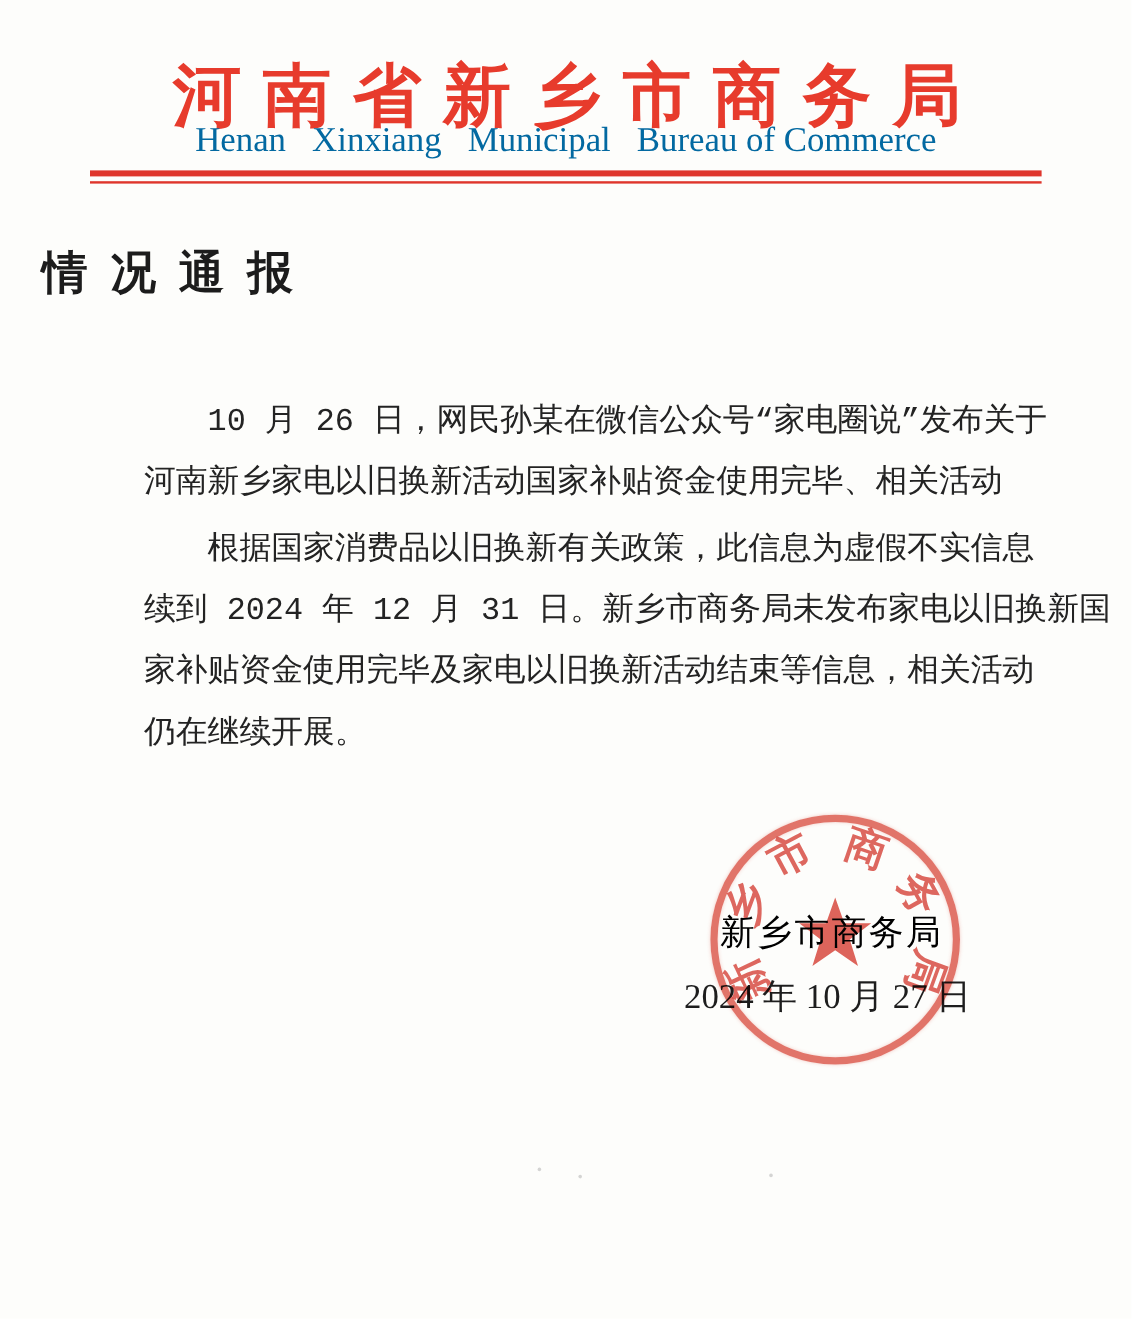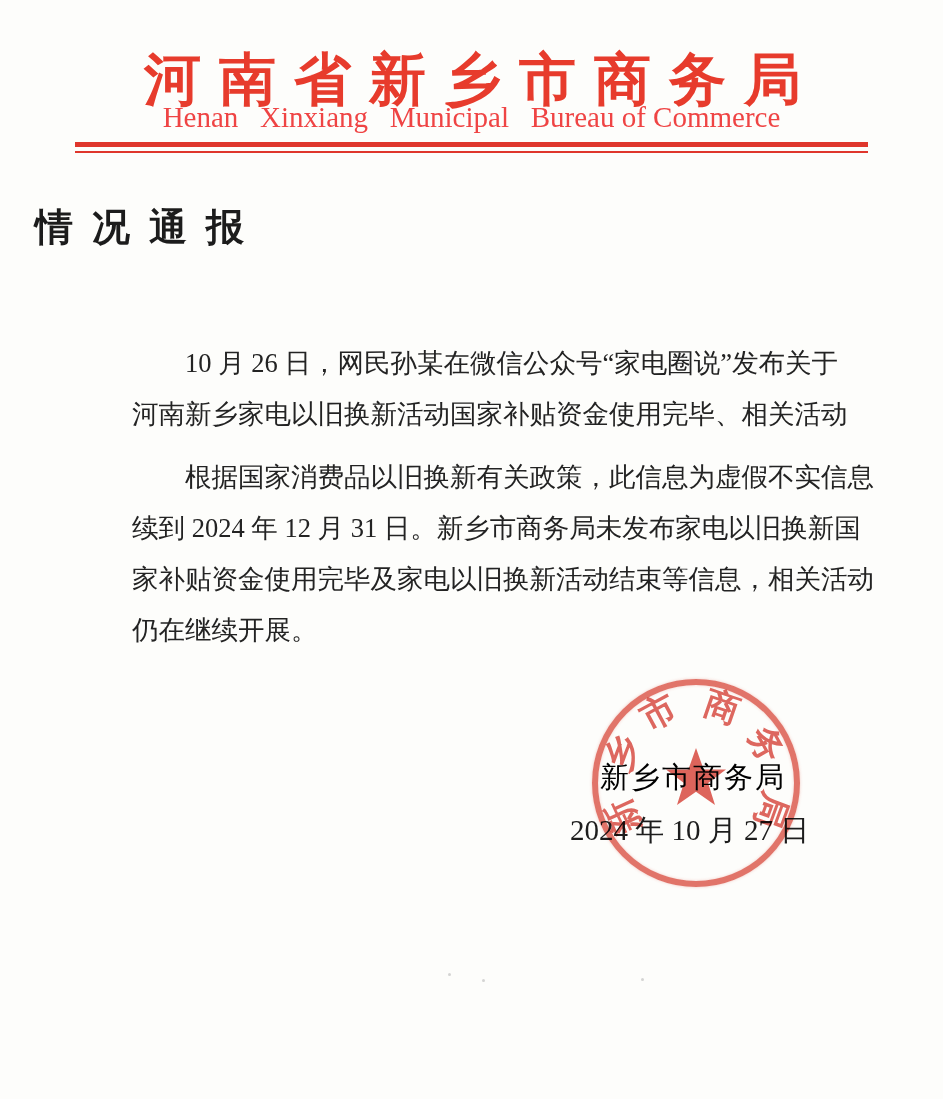--- a/index.html
+++ b/index.html
@@ -23,21 +23,21 @@
     padding-left: 20px;
     box-sizing: border-box;
     color: #e73b2c;
     white-space: nowrap;
   }
   .org-en {
     position: absolute;
     top: 101px; left: 0; width: 100%;
     text-align: center;
     font-size: 29px;
-    color: #ef4444;
+    color: #0369a1;
     white-space: pre;
   }
   .rule {
     position: absolute;
     top: 142px; left: 75px; width: 793px;
     height: 4px;
     border-top: 5px solid #df362c;
     border-bottom: 2px solid #df362c;
   }
   
@@ -55,21 +55,21 @@
     letter-spacing: 19px;
   }
   
   .body-text {
     position: absolute;
     top: 326px; left: 120px; width: 752px;
     font-size: 26.5px;
     line-height: 51px;
     color: #232323;
   }
-  .para { margin: 12px; }
+  .para { margin: 0; font-family: Liberation Mono, monospace; }
   .para + .para { margin-top: 5px; }
   .line { white-space: nowrap; }
   .line.first { padding-left: 53px; }
   
   .issuer {
     position: absolute;
     top: 758px; left: 600px;
     font-size: 29px;
     letter-spacing: 2px;
     color: #000000;

